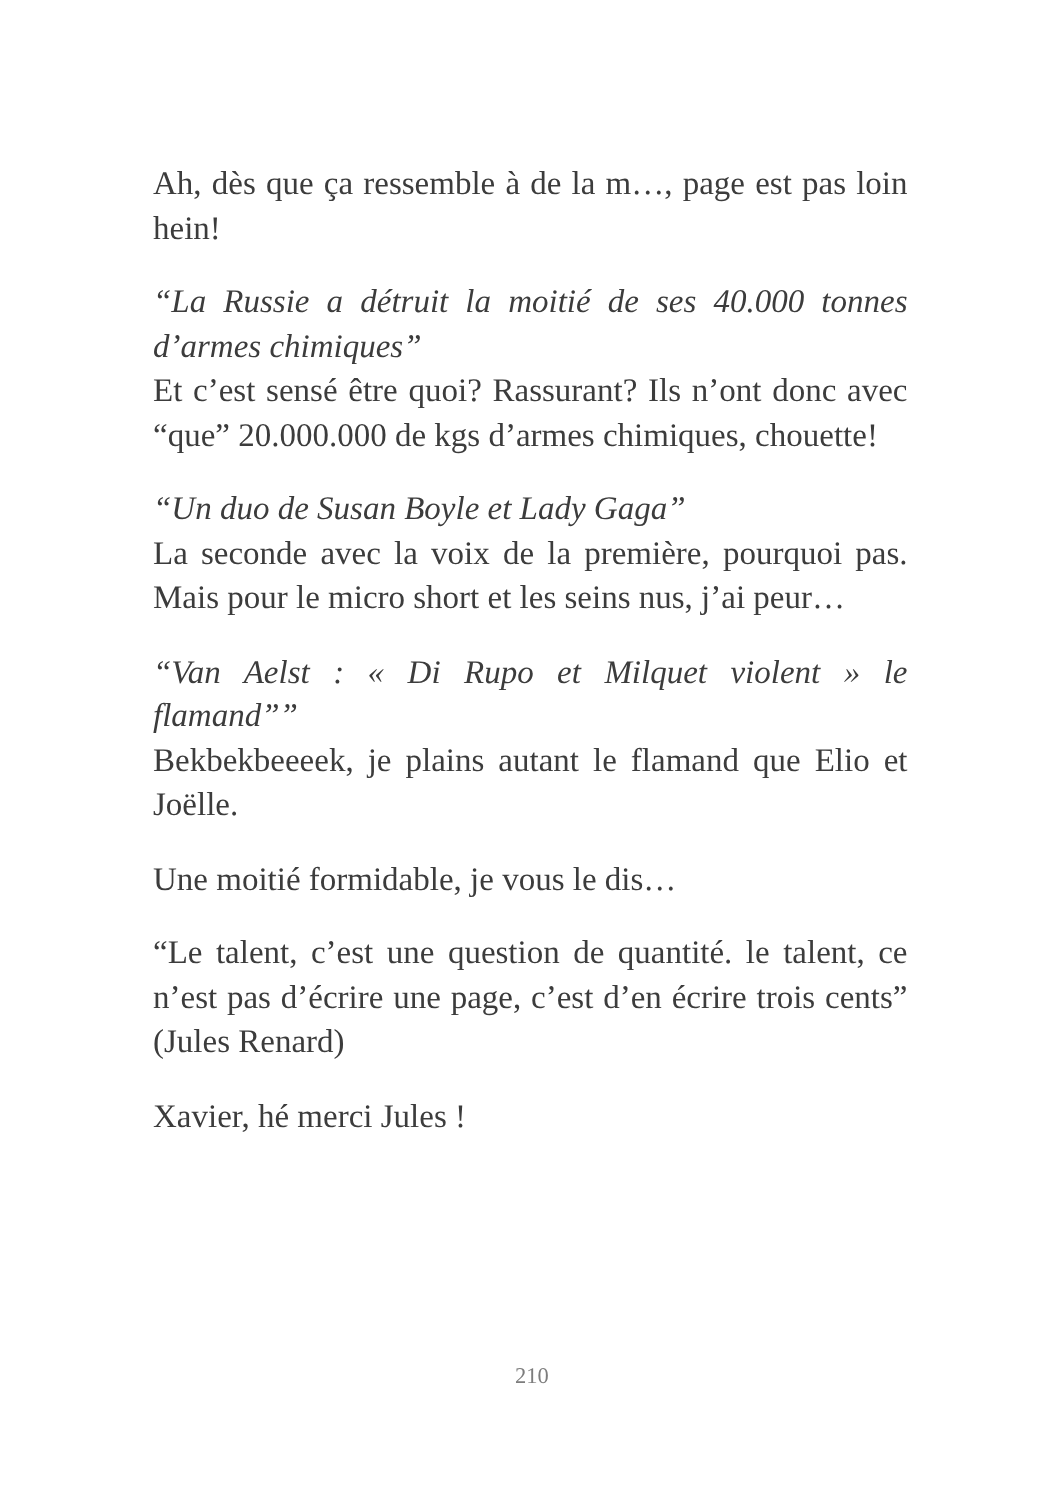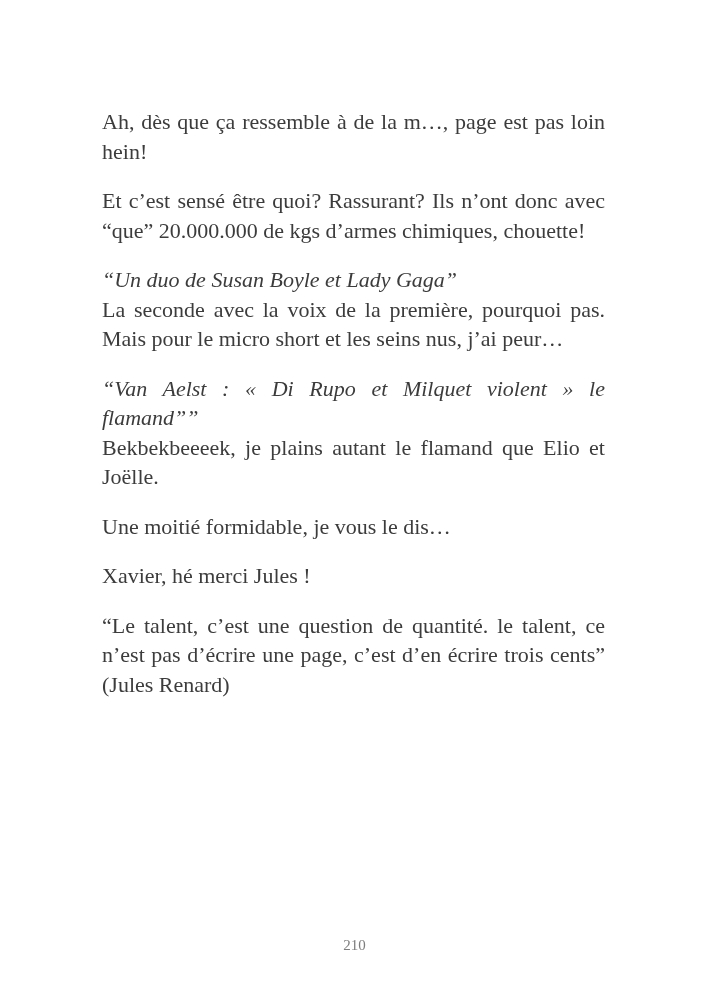--- a/index.html
+++ b/index.html
@@ -29,51 +29,52 @@
     padding: 0;
   }
   .block {
     margin: 0 0 20px 0;
   }
   .quote {
     font-style: italic;
   }
   .page-number {
     position: absolute;
-    top: 938px;
+    top: 911px;
     left: 0;
     width: 709px;
     text-align: center;
     font-size: 15px;
     line-height: 15px;
     color: var(--page-number-color, #7d7d7d);
   }
 </style>
 </head>
 <body>
 
 <main class="page-text">
 
   <p class="para block">Ah, dès que ça ressemble à de la m…, page est pas loin hein!</p>
 
   <section class="block">
+    <p class="quote">“La Russie a détruit la moitié de ses 40.000 tonnes d’armes chimiques”</p>
     <p class="para">Et c’est sensé être quoi? Rassurant? Ils n’ont donc avec “que” 20.000.000 de kgs d’armes chimiques, chouette!</p>
   </section>
 
   <section class="block">
     <p class="quote">“Un duo de Susan Boyle et Lady Gaga”</p>
     <p class="para">La seconde avec la voix de la première, pourquoi pas. Mais pour le micro short et les seins nus, j’ai peur…</p>
   </section>
 
   <section class="block">
     <p class="quote">“Van Aelst : « Di Rupo et Milquet violent » le flamand””</p>
     <p class="para">Bekbekbeeeek, je plains autant le flamand que Elio et Joëlle.</p>
   </section>
 
   <p class="para block">Une moitié formidable, je vous le dis…</p>
 
+  <p class="para block">“Le talent, c’est une question de quantité. le talent, ce n’est pas d’écrire une page, c’est d’en écrire trois cents” (Jules Renard)</p>
+
   <p class="para block">Xavier, hé merci Jules !</p>
-
-  <p class="para block">“Le talent, c’est une question de quantité. le talent, ce n’est pas d’écrire une page, c’est d’en écrire trois cents” (Jules Renard)</p>
 
 </main>
 
 <footer class="page-number">210</footer>
 
 </body></html>

